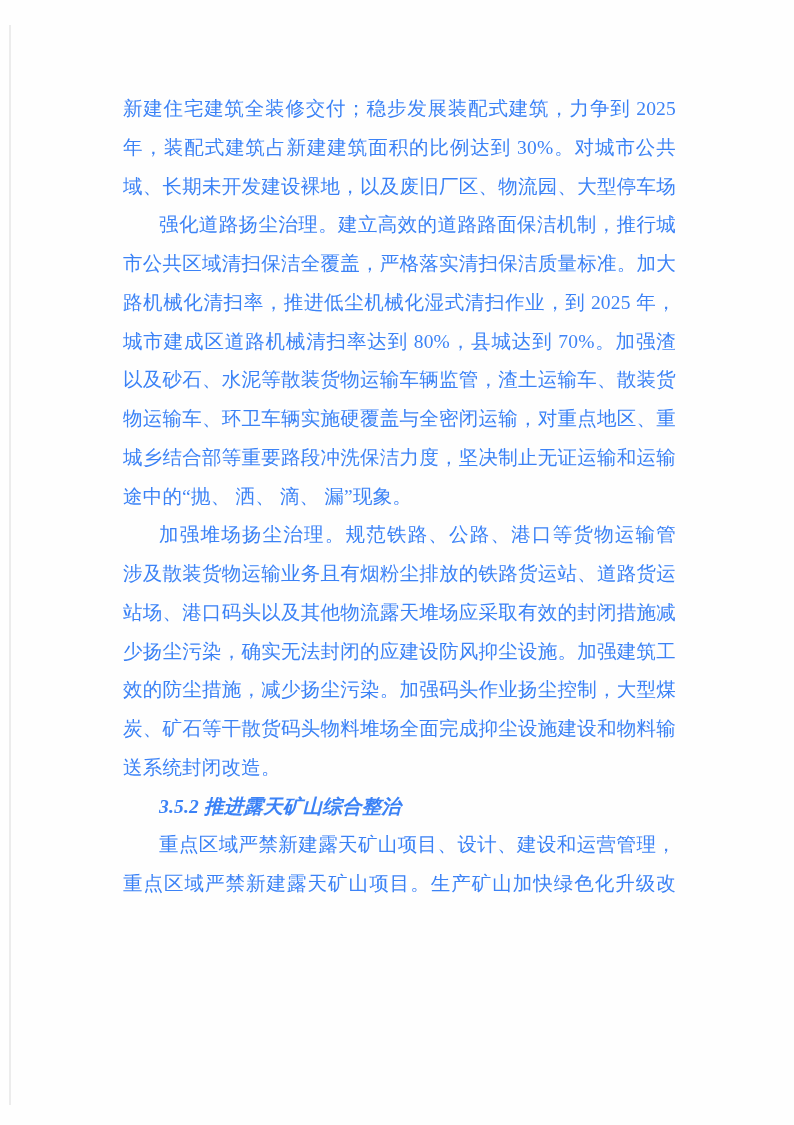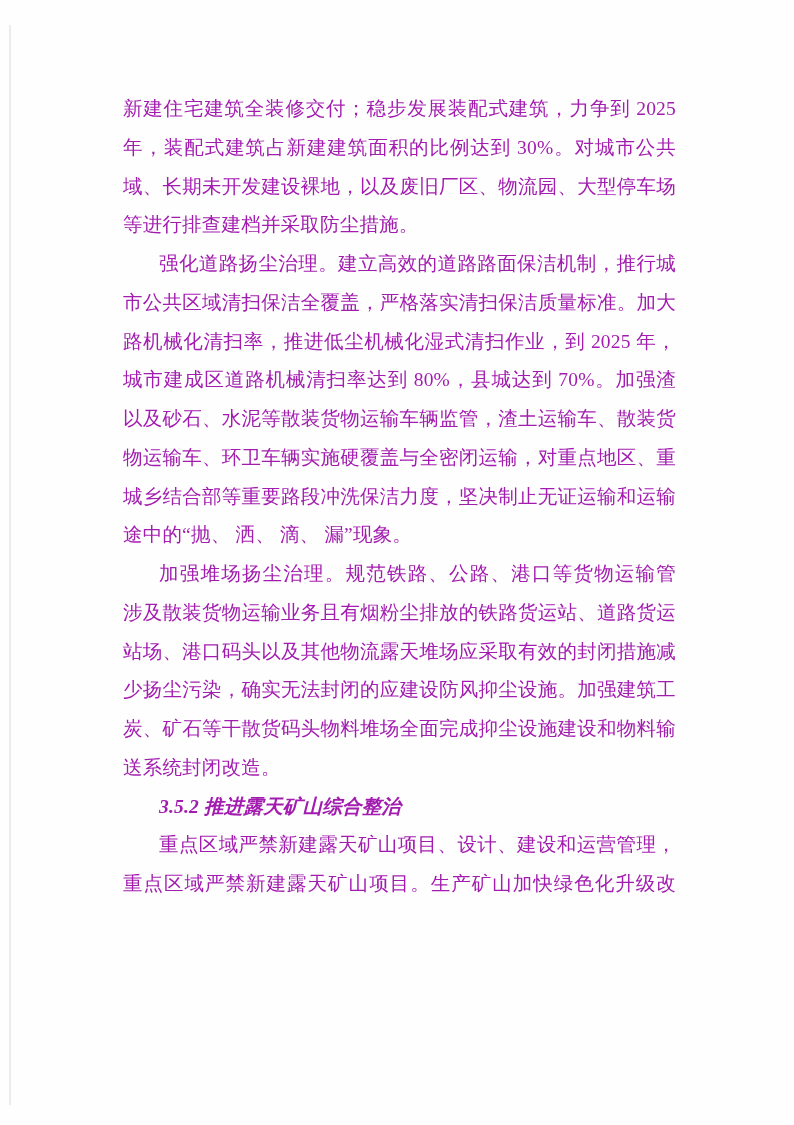--- a/index.html
+++ b/index.html
@@ -7,21 +7,21 @@
     padding: 0;
     background: #ffffff;
   }
   .page {
     position: relative;
     width: 794px;
     height: 1125px;
     background: #fefefe;
     overflow: hidden;
     font-family: "Liberation Serif", "DejaVu Serif", serif;
-    color: #a21caf;
+    color: #3b82f6;
   }
   .scan-edge {
     position: absolute;
     left: 9px;
     top: 25px;
     width: 2px;
     height: 1080px;
     background: #e2e2e2;
     opacity: 0.65;
   }
@@ -53,32 +53,32 @@
 </style>
 </head>
 <body>
 
 <div class="page">
   <div class="scan-edge"></div>
   <div class="doc-body">
       <div class="line just">新建住宅建筑全装修交付；稳步发展装配式建筑，力争到 2025</div>
       <div class="line just">年，装配式建筑占新建建筑面积的比例达到 30%。对城市公共区</div>
       <div class="line just">域、长期未开发建设裸地，以及废旧厂区、物流园、大型停车场</div>
-      <div class="line">等进行排查建档并采取防尘措施。</div>
       <div class="line just ind">强化道路扬尘治理。建立高效的道路路面保洁机制，推行城</div>
       <div class="line just">市公共区域清扫保洁全覆盖，严格落实清扫保洁质量标准。加大</div>
       <div class="line just">路机械化清扫率，推进低尘机械化湿式清扫作业，到 2025 年，</div>
       <div class="line just">城市建成区道路机械清扫率达到 80%，县城达到 70%。加强渣土</div>
       <div class="line just">以及砂石、水泥等散装货物运输车辆监管，渣土运输车、散装货</div>
       <div class="line just">物运输车、环卫车辆实施硬覆盖与全密闭运输，对重点地区、重</div>
       <div class="line just">城乡结合部等重要路段冲洗保洁力度，坚决制止无证运输和运输</div>
       <div class="line">途中的“抛、 洒、 滴、 漏”现象。</div>
       <div class="line just ind">加强堆场扬尘治理。规范铁路、公路、港口等货物运输管理，</div>
       <div class="line just">涉及散装货物运输业务且有烟粉尘排放的铁路货运站、道路货运</div>
       <div class="line just">站场、港口码头以及其他物流露天堆场应采取有效的封闭措施减</div>
       <div class="line just">少扬尘污染，确实无法封闭的应建设防风抑尘设施。加强建筑工</div>
+      <div class="line just">效的防尘措施，减少扬尘污染。加强码头作业扬尘控制，大型煤</div>
       <div class="line just">炭、矿石等干散货码头物料堆场全面完成抑尘设施建设和物料输</div>
       <div class="line">送系统封闭改造。</div>
       <div class="line ind bold">3.5.2 推进露天矿山综合整治</div>
       <div class="line just ind">重点区域严禁新建露天矿山项目、设计、建设和运营管理，</div>
       <div class="line just">重点区域严禁新建露天矿山项目。生产矿山加快绿色化升级改</div>
     </div>
 </div>
 
 </body></html>

